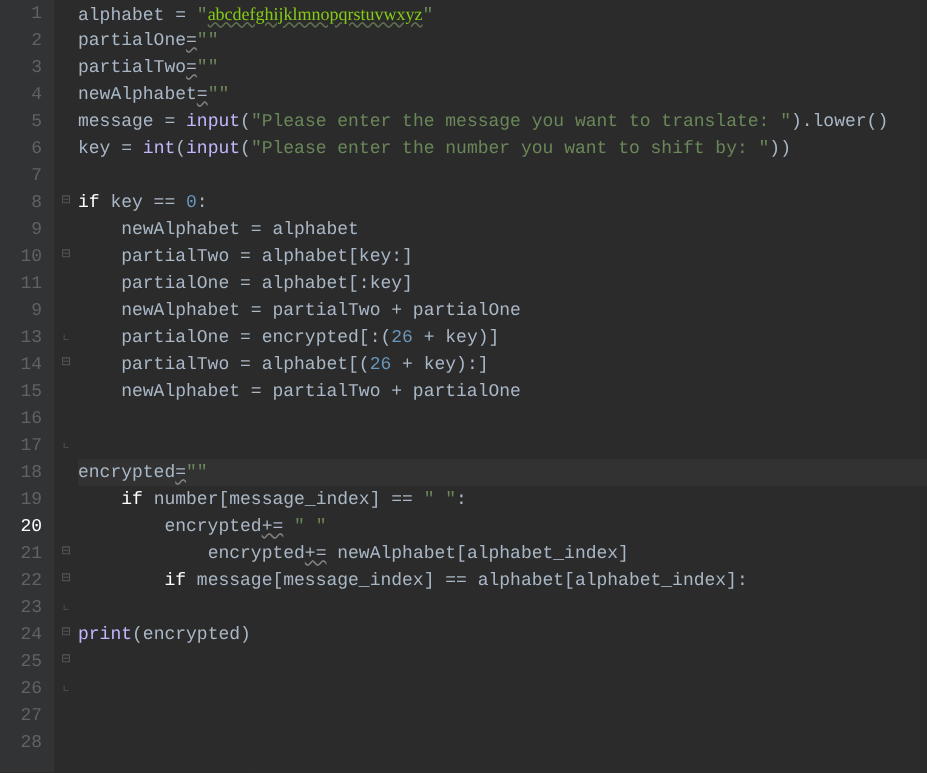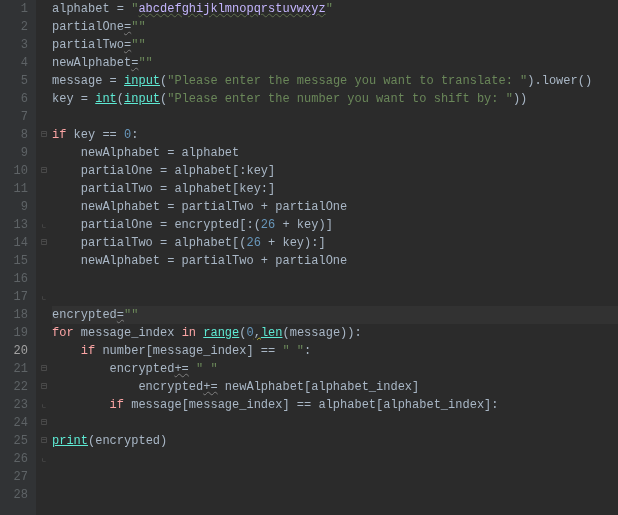--- a/index.html
+++ b/index.html
@@ -26,21 +26,21 @@
     padding-top: 0px;
     user-select: none;
     flex-shrink: 0;
   }
   .gutter div {
     height: 18px;
     padding-right: 8px;
     box-sizing: border-box;
   }
   .gutter .current {
-    color: #a3a3a3;
+    color: #ffffff;
   }
   .fold {
     width: 16px;
     background: #2b2b2b;
     color: #555;
     font-size: 10px;
     user-select: none;
     flex-shrink: 0;
   }
   .fold div {
@@ -53,25 +53,25 @@
     padding-left: 0px;
     position: relative;
   }
   .line {
     height: 18px;
     white-space: pre;
   }
   .line.current {
     background: #323232;
   }
-  .kw { color: #fca5a5; }
+  .kw { color: #ffffff; }
   .str { color: #6a8759; }
-  .str-u { color: #c4b5fd; text-decoration: underline wavy #5e6e4e; text-decoration-thickness: 1px; }
+  .str-u { color: #84cc16; text-decoration: underline wavy #5e6e4e; text-decoration-thickness: 1px; font-family: Liberation Serif, serif; }
   .num { color: #6897bb; }
-  .bi { color: #5eead4; text-decoration: underline; }
+  .bi { color: #c4b5fd; }
   .squig { text-decoration: underline wavy #808080; text-decoration-thickness:1px; }
   .squig2 { text-decoration: underline wavy #bbb529; text-decoration-thickness:1px; }
 </style>
 </head>
 <body>
 
 <div class="editor">
   <div class="gutter">
     <div>1</div>
     <div>2</div>
@@ -137,30 +137,29 @@
   <div class="code">
     <div class="line"><span>alphabet</span><span> = </span><span class="str">"</span><span class="str-u">abcdefghijklmnopqrstuvwxyz</span><span class="str">"</span></div>
     <div class="line"><span>partialOne</span><span class="squig">=</span><span class="str">""</span></div>
     <div class="line"><span>partialTwo</span><span class="squig">=</span><span class="str">""</span></div>
     <div class="line"><span>newAlphabet</span><span class="squig">=</span><span class="str">""</span></div>
     <div class="line"><span>message</span><span> = </span><span class="bi">input</span><span>(</span><span class="str">"Please enter the message you want to translate: "</span><span>).lower()</span></div>
     <div class="line"><span>key</span><span> = </span><span class="bi">int</span><span>(</span><span class="bi">input</span><span>(</span><span class="str">"Please enter the number you want to shift by: "</span><span>))</span></div>
     <div class="line"></div>
     <div class="line"><span class="kw">if </span><span>key == </span><span class="num">0</span><span>:</span></div>
     <div class="line"><span>    newAlphabet = alphabet</span></div>
+    <div class="line"><span>    partialTwo = alphabet[key:]</span></div>
     <div class="line"><span>    partialOne = alphabet[:key]</span></div>
-    <div class="line"><span>    partialTwo = alphabet[key:]</span></div>
     <div class="line"><span>    newAlphabet = partialTwo + partialOne</span></div>
     <div class="line"><span>    partialOne = encrypted[:(</span><span class="num">26</span><span> + key)]</span></div>
     <div class="line"><span>    partialTwo = alphabet[(</span><span class="num">26</span><span> + key):]</span></div>
     <div class="line"><span>    newAlphabet = partialTwo + partialOne</span></div>
     <div class="line"></div>
     <div class="line"></div>
     <div class="line current"><span>encrypted</span><span class="squig">=</span><span class="str">""</span></div>
-    <div class="line"><span class="kw">for </span><span>message_index </span><span class="kw">in </span><span class="bi">range</span><span>(</span><span class="num">0</span><span class="squig2">,</span><span class="bi">len</span><span>(message)):</span></div>
     <div class="line">    <span class="kw">if </span><span>number[message_index] == </span><span class="str">" "</span><span>:</span></div>
     <div class="line">        <span>encrypted</span><span class="squig">+=</span><span> </span><span class="str">" "</span></div>
     <div class="line">            <span>encrypted</span><span class="squig">+=</span><span> </span><span>newAlphabet[alphabet_index]</span></div>
     <div class="line">        <span class="kw">if </span><span>message[message_index] == alphabet[alphabet_index]:</span></div>
     <div class="line"></div>
     <div class="line"><span class="bi">print</span><span>(encrypted)</span></div>
   </div>
 </div>
 
 </body></html>

